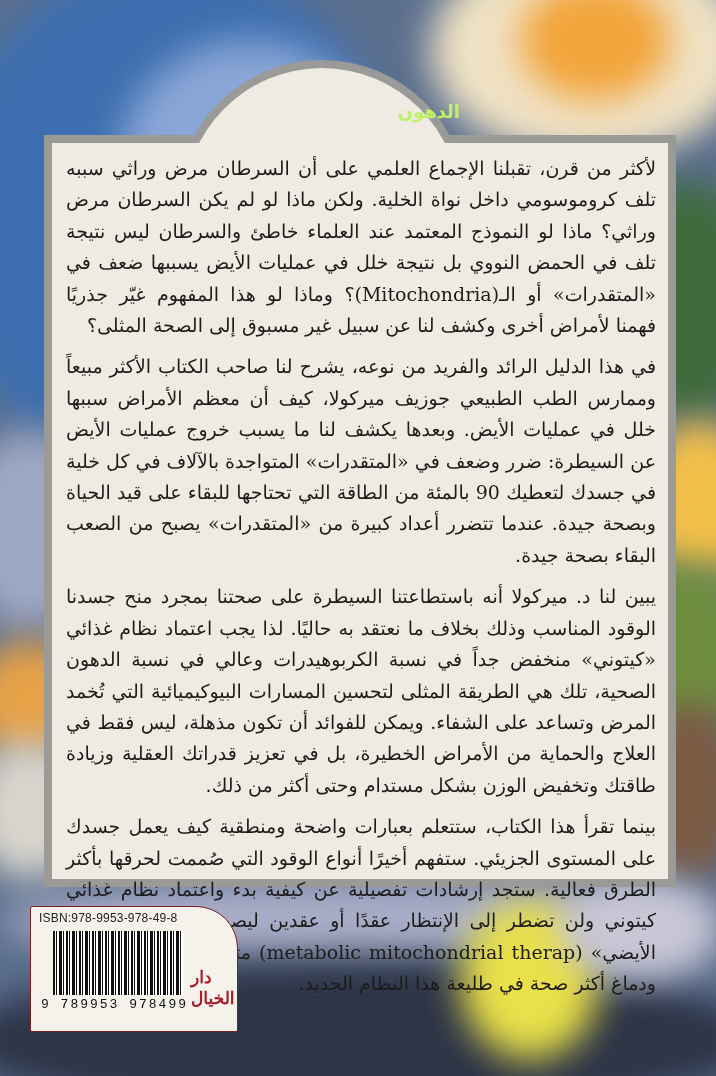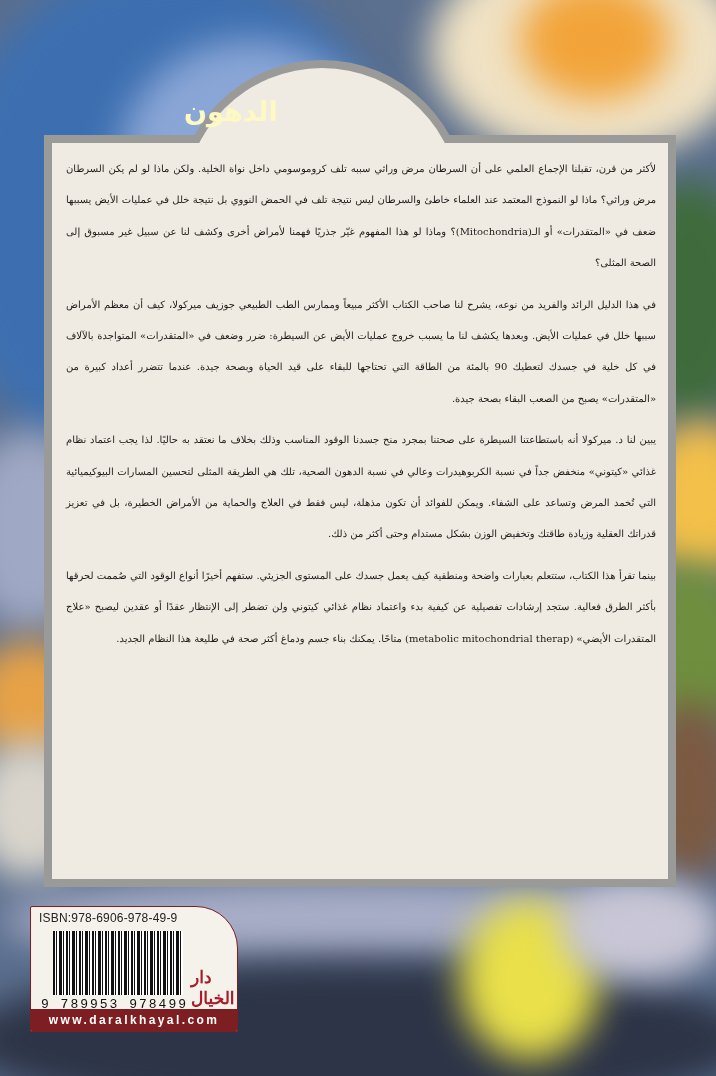--- a/index.html
+++ b/index.html
@@ -4,25 +4,25 @@
 <style>
   html,body{margin:0;padding:0;}
   body{width:716px;height:1076px;overflow:hidden;position:relative;
     font-family:"DejaVu Sans",sans-serif;background:#5b6f8e;}
   .bg{position:absolute;inset:0;overflow:hidden;}
   .blob{position:absolute;border-radius:50%;filter:blur(18px);}
   .panel-shadow{position:absolute;left:44px;top:135px;width:632px;height:752px;background:#9a9a98;}
   .arch-shadow{position:absolute;left:176px;top:60px;width:292px;height:150px;background:#9a9a98;border-radius:146px 146px 0 0;}
   .panel{position:absolute;left:52px;top:143px;width:616px;height:736px;background:#efebe2;}
   .arch{position:absolute;left:184px;top:68px;width:276px;height:140px;background:#efebe2;border-radius:138px 138px 0 0;}
-  .title{position:absolute;left:184px;top:98px;width:276px;text-align:left;color:#fef9c3;font-weight:bold;
-     font-size:27px;line-height:28px;font-family:"DejaVu Sans",sans-serif;}
+  .title{position:absolute;left:184px;top:98px;width:276px;text-align:right;color:#bef264;font-weight:bold;
+     font-size:18px;line-height:28px;font-family:"DejaVu Sans",sans-serif;}
   .title div{margin:0;}
   .body-text{position:absolute;left:66px;top:153px;width:590px;direction:rtl;text-align:justify;
-     color:#1e1c1a;font-family:"DejaVu Serif",serif;font-size:10px;line-height:31.4px;}
+     color:#1e1c1a;font-family:"DejaVu Serif",serif;font-size:19px;line-height:31.4px;}
   .body-text p{margin:0 0 10px 0;}
   .signoff{font-weight:bold;}
   .isbn-box{position:absolute;left:30px;top:906px;width:206px;height:124px;background:#f5f2ec;
      border-radius:2px 42px 2px 2px;overflow:hidden;border:1px solid #7d1e22;}
   .isbn-text{position:absolute;left:8px;top:4px;font-family:"Liberation Sans",sans-serif;font-size:12px;color:#222;letter-spacing:0.2px;}
   .barcode{position:absolute;left:22px;top:24px;width:130px;height:64px;
      background:repeating-linear-gradient(90deg,#111 0 2px,#fff 2px 3px,#111 3px 4px,#fff 4px 6px,#111 6px 9px,#fff 9px 10px,#111 10px 11px,#fff 11px 13px);}
   .barcode-num{position:absolute;left:10px;top:90px;font-family:"Liberation Mono",monospace;font-size:13px;color:#111;letter-spacing:2px;}
   .publisher-logo{position:absolute;left:160px;top:60px;color:#a61e2a;font-weight:bold;font-size:17px;font-family:Liberation Sans, sans-serif;}
   .url-bar{position:absolute;left:0;bottom:0;width:100%;height:22px;background:#7d1e22;color:#fff;
@@ -59,18 +59,17 @@
 </div>
 
 <div class="body-text">
   <p>لأكثر من قرن، تقبلنا الإجماع العلمي على أن السرطان مرض وراثي سببه تلف كروموسومي داخل نواة الخلية. ولكن ماذا لو لم يكن السرطان مرض وراثي؟ ماذا لو النموذج المعتمد عند العلماء خاطئ والسرطان ليس نتيجة تلف في الحمض النووي بل نتيجة خلل في عمليات الأيض يسببها ضعف في «المتقدرات» أو الـ(Mitochondria)؟ وماذا لو هذا المفهوم غيّر جذريًا فهمنا لأمراض أخرى وكشف لنا عن سبيل غير مسبوق إلى الصحة المثلى؟</p>
   <p>في هذا الدليل الرائد والفريد من نوعه، يشرح لنا صاحب الكتاب الأكثر مبيعاً وممارس الطب الطبيعي جوزيف ميركولا، كيف أن معظم الأمراض سببها خلل في عمليات الأيض. وبعدها يكشف لنا ما يسبب خروج عمليات الأيض عن السيطرة: ضرر وضعف في «المتقدرات» المتواجدة بالآلاف في كل خلية في جسدك لتعطيك 90 بالمئة من الطاقة التي تحتاجها للبقاء على قيد الحياة وبصحة جيدة. عندما تتضرر أعداد كبيرة من «المتقدرات» يصبح من الصعب البقاء بصحة جيدة.</p>
   <p>يبين لنا د. ميركولا أنه باستطاعتنا السيطرة على صحتنا بمجرد منح جسدنا الوقود المناسب وذلك بخلاف ما نعتقد به حاليًا. لذا يجب اعتماد نظام غذائي «كيتوني» منخفض جداً في نسبة الكربوهيدرات وعالي في نسبة الدهون الصحية، تلك هي الطريقة المثلى لتحسين المسارات البيوكيميائية التي تُخمد المرض وتساعد على الشفاء. ويمكن للفوائد أن تكون مذهلة، ليس فقط في العلاج والحماية من الأمراض الخطيرة، بل في تعزيز قدراتك العقلية وزيادة طاقتك وتخفيض الوزن بشكل مستدام وحتى أكثر من ذلك.</p>
   <p>بينما تقرأ هذا الكتاب، ستتعلم بعبارات واضحة ومنطقية كيف يعمل جسدك على المستوى الجزيئي. ستفهم أخيرًا أنواع الوقود التي صُممت لحرقها بأكثر الطرق فعالية. ستجد إرشادات تفصيلية عن كيفية بدء واعتماد نظام غذائي كيتوني ولن تضطر إلى الإنتظار عقدًا أو عقدين ليصبح «علاج المتقدرات الأيضي» (metabolic mitochondrial therap) متاحًا. يمكنك بناء جسم ودماغ أكثر صحة في طليعة هذا النظام الجديد.</p>
 </div>
 
 <div class="isbn-box">
-  <div class="isbn-text">ISBN:978-6906-978-49-9</div>
+  <div class="isbn-text">ISBN:978-9953-978-49-8</div>
   <div class="barcode"></div>
   <div class="barcode-num">9 789953 978499</div>
   <div class="publisher-logo">دار الخيال</div>
-  <div class="url-bar">www.daralkhayal.com</div>
 </div>
 
 </body></html>

